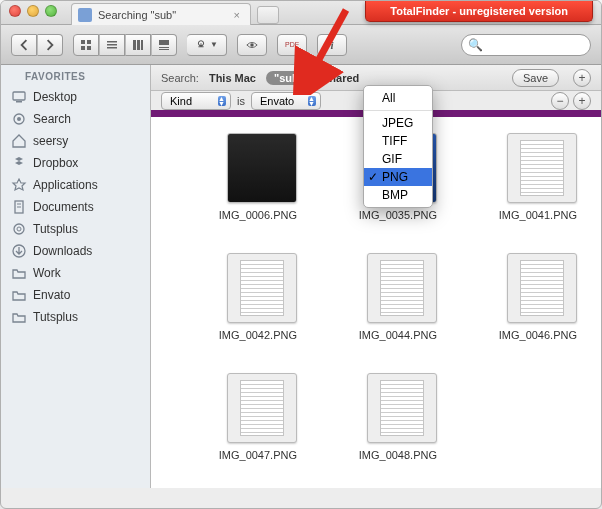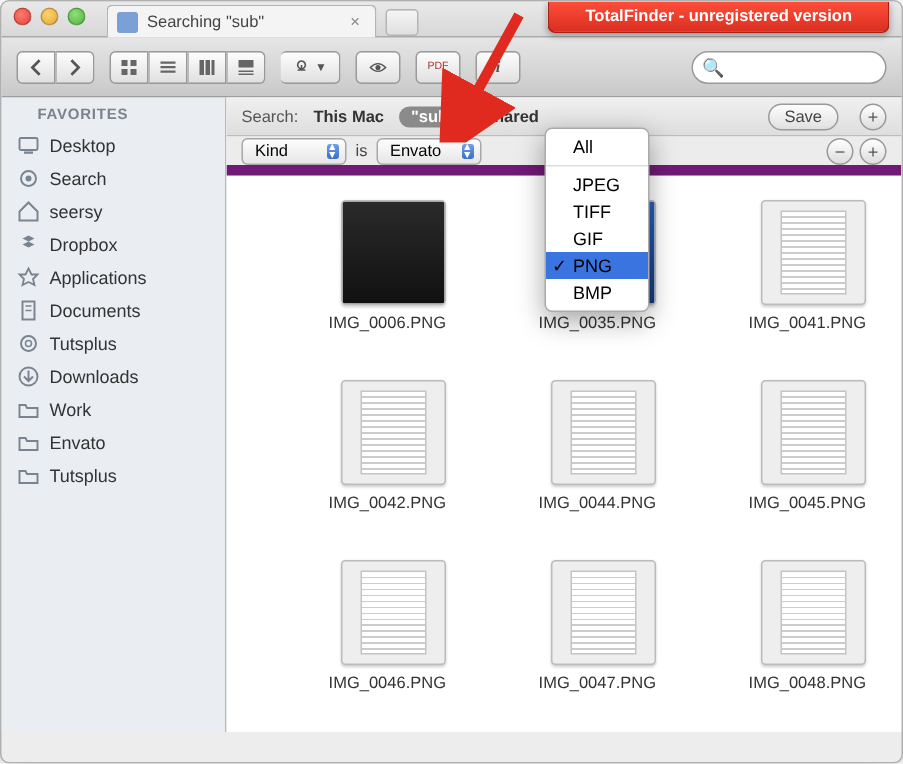--- a/index.html
+++ b/index.html
@@ -297,24 +297,20 @@
           <div class="file">
             <div class="thumb doc"></div>
             <div class="fname">IMG_0042.PNG</div>
           </div>
           <div class="file">
             <div class="thumb doc"></div>
             <div class="fname">IMG_0044.PNG</div>
           </div>
           <div class="file">
             <div class="thumb doc"></div>
-            <div class="fname">IMG_0045.PNG</div>
-          </div>
-          <div class="file">
-            <div class="thumb doc"></div>
             <div class="fname">IMG_0046.PNG</div>
           </div>
           <div class="file">
             <div class="thumb doc"></div>
             <div class="fname">IMG_0047.PNG</div>
           </div>
           <div class="file">
             <div class="thumb doc"></div>
             <div class="fname">IMG_0048.PNG</div>
           </div>

